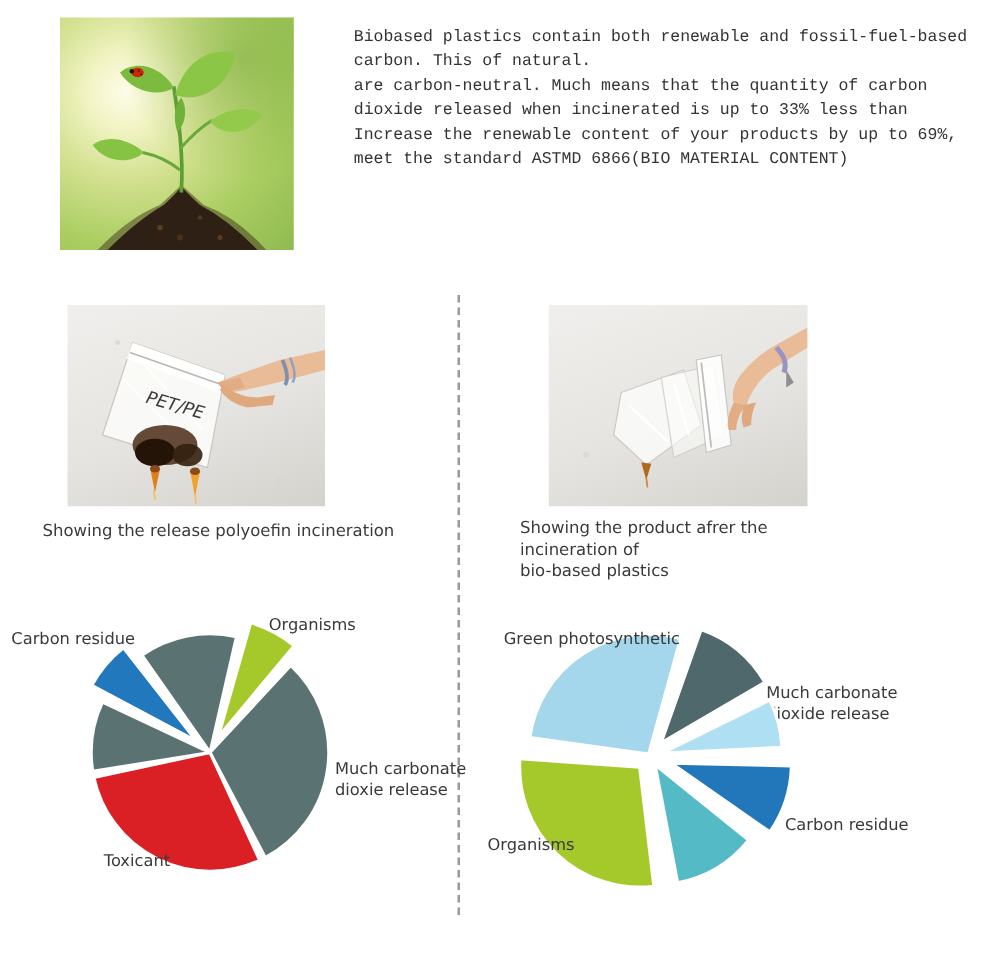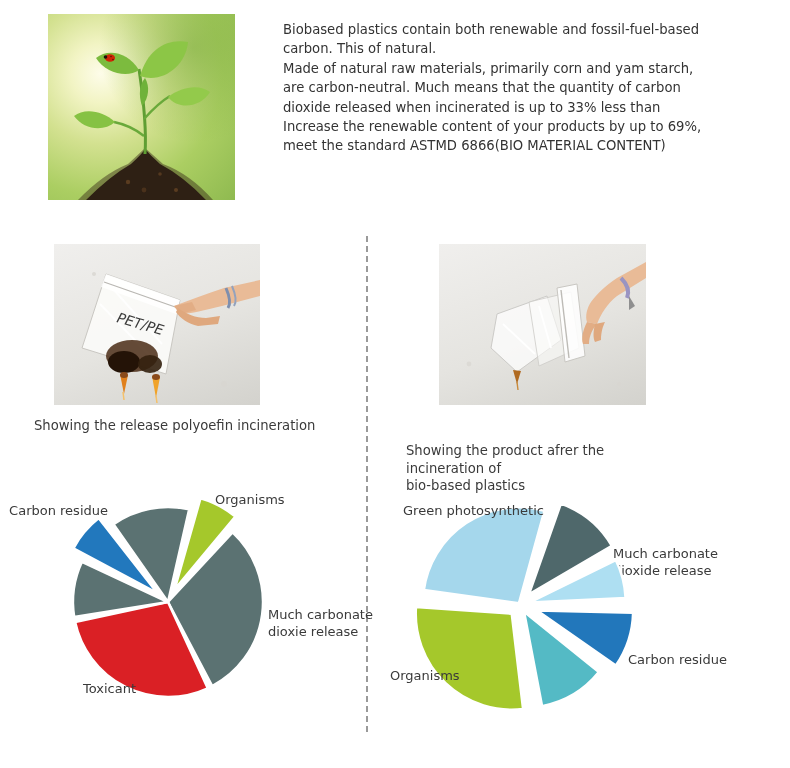--- a/index.html
+++ b/index.html
@@ -7,31 +7,31 @@
         font-family:"DejaVu Sans","Liberation Sans",sans-serif;color:#333;}
   .abs{position:absolute;}
 
   
   #plant-photo{left:48px;top:14px;width:187px;height:186px;
     background:
       radial-gradient(circle at 78% 18%, rgba(120,170,60,.55) 0%, rgba(120,170,60,0) 45%),
       radial-gradient(circle at 28% 32%, #fdfce9 0%, #f2f4c4 16%, #d3e190 38%, #abce62 66%, #8fba50 100%);}
   
   #intro{left:283px;top:20px;width:500px;font-size:13.2px;line-height:19.4px;
-         white-space:nowrap;color:#333;}
+         white-space:nowrap;color:#333;font-family:Liberation Mono, monospace;}
 
   
   .photo{background:linear-gradient(160deg,#f0efed 0%,#e5e4e0 55%,#d3d2cd 100%);}
   #photo-left{left:54px;top:244px;width:206px;height:161px;}
   #photo-right{left:439px;top:244px;width:207px;height:161px;}
 
   
   .caption{font-size:13.2px;line-height:17.5px;color:#3a3a3a;}
   #caption-left{left:34px;top:417px;}
-  #caption-right{left:406px;top:414px;width:270px;margin-top:28px;}
+  #caption-right{left:416px;top:414px;width:270px;}
 
   
   #divider{left:366px;top:236px;height:496px;width:0;border-left:2px dashed #9a9a9a;}
 
   
   #pie-left{left:5px;top:475px;overflow:visible;}
   #pie-right{left:380px;top:478px;overflow:visible;}
   .pie-label{font-size:13px;fill:#3a3a3a;}
 </style>
 </head>
@@ -64,21 +64,20 @@
         <circle cx="57.5" cy="43" r="1.8" fill="#1c1008"></circle>
         <circle cx="63" cy="42.5" r="0.8" fill="#5c1202"></circle>
         <circle cx="65" cy="45.5" r="0.8" fill="#5c1202"></circle>
       </g>
     </svg>
   </div>
 
   <div id="intro" class="abs">
     <div>Biobased plastics contain both renewable and fossil-fuel-based</div>
     <div>carbon. This of natural.</div>
-    <div>Made of natural raw materials, primarily corn and yam starch,</div>
     <div>are carbon-neutral. Much means that the quantity of carbon</div>
     <div>dioxide released when incinerated is up to 33% less than</div>
     <div>Increase the renewable content of your products by up to 69%,</div>
     <div>meet the standard ASTMD 6866(BIO MATERIAL CONTENT)</div>
   </div>
 
   <div id="photo-left" class="abs photo">
     <svg width="206" height="161" viewBox="0 0 206 161">
       <circle cx="170" cy="140" r="3" fill="#d8d6d1"></circle>
       <circle cx="40" cy="30" r="2" fill="#dcdad5"></circle>

